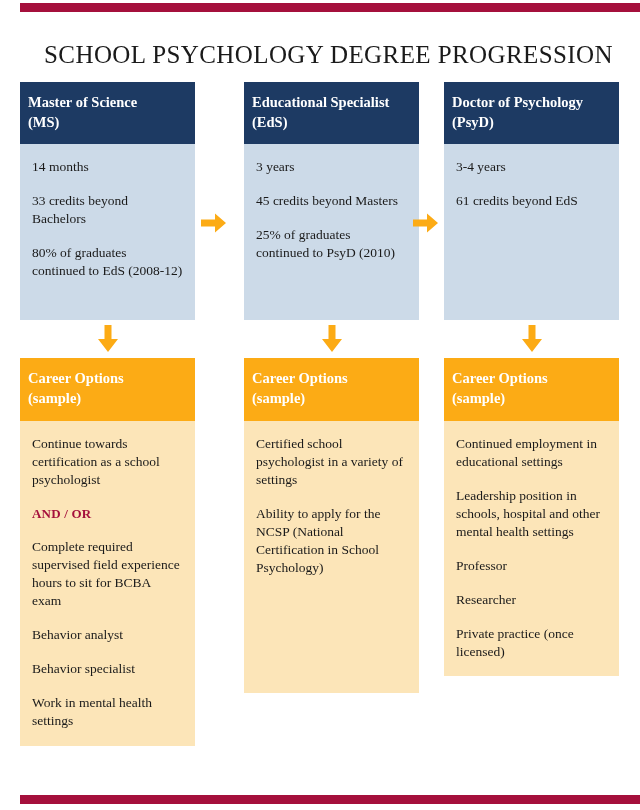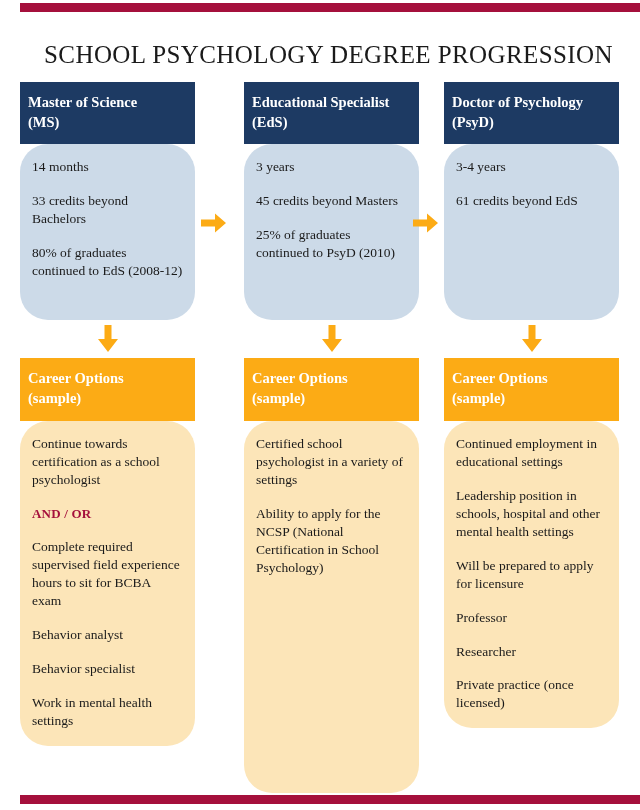--- a/index.html
+++ b/index.html
@@ -78,21 +78,20 @@
     line-height: 1.36;
   }
   .card-header.navy  { background: #1D3A63; }
   .card-header.amber { background: #FCAB15; }
 
   .card-body {
     padding: 14px 12px 16px 12px;
     font-size: 13.5px;
     line-height: 1.33;
     box-sizing: border-box;
-    border-radius: 28px;
   }
   .card-body.bluebg  { background: #CCDAE8; }
   .card-body.creambg { background: #FCE5B8; }
 
   .card-body p {
     margin: 0 0 16px 0;
   }
   .card-body p:last-child { margin-bottom: 0; }
 
   .degree .card-body { height: 176px; }
@@ -192,21 +191,21 @@
       <svg class="glyph" width="22" height="28" viewBox="0 0 22 28" aria-hidden="true">
         <polygon points="7.5,0 14.5,0 14.5,14 21,14 11,27 1,14 7.5,14" fill="#FCAB15"></polygon>
       </svg>
     </div>
 
     <div class="card career-wrap">
       <div class="card-header amber">
         <div>Career Options</div>
         <div>(sample)</div>
       </div>
-      <div class="card-body creambg" style="height:372px;">
+      <div class="card-body creambg" style="height:272px;">
         <p>Certified school psychologist in a variety of settings</p>
         <p>Ability to apply for the NCSP (National Certification in School Psychology)</p>
       </div>
     </div>
   </div>
 
   <div class="column col-2">
 
     <div class="card degree">
       <div class="card-header navy">
@@ -226,21 +225,20 @@
     </div>
 
     <div class="card career-wrap">
       <div class="card-header amber">
         <div>Career Options</div>
         <div>(sample)</div>
       </div>
       <div class="card-body creambg">
         <p>Continued employment in educational settings</p>
         <p>Leadership position in schools, hospital and other mental health settings</p>
-        <p>Will be prepared to apply for licensure</p>
         <p>Professor</p>
         <p>Researcher</p>
         <p>Private practice (once licensed)</p>
       </div>
     </div>
   </div>
 
   <div class="arrow-right ar-0">
     <svg class="glyph" width="26" height="20" viewBox="0 0 26 20" aria-hidden="true">
       <polygon points="0,6.5 14,6.5 14,0.5 25,10 14,19.5 14,13.5 0,13.5" fill="#FCAB15"></polygon>

